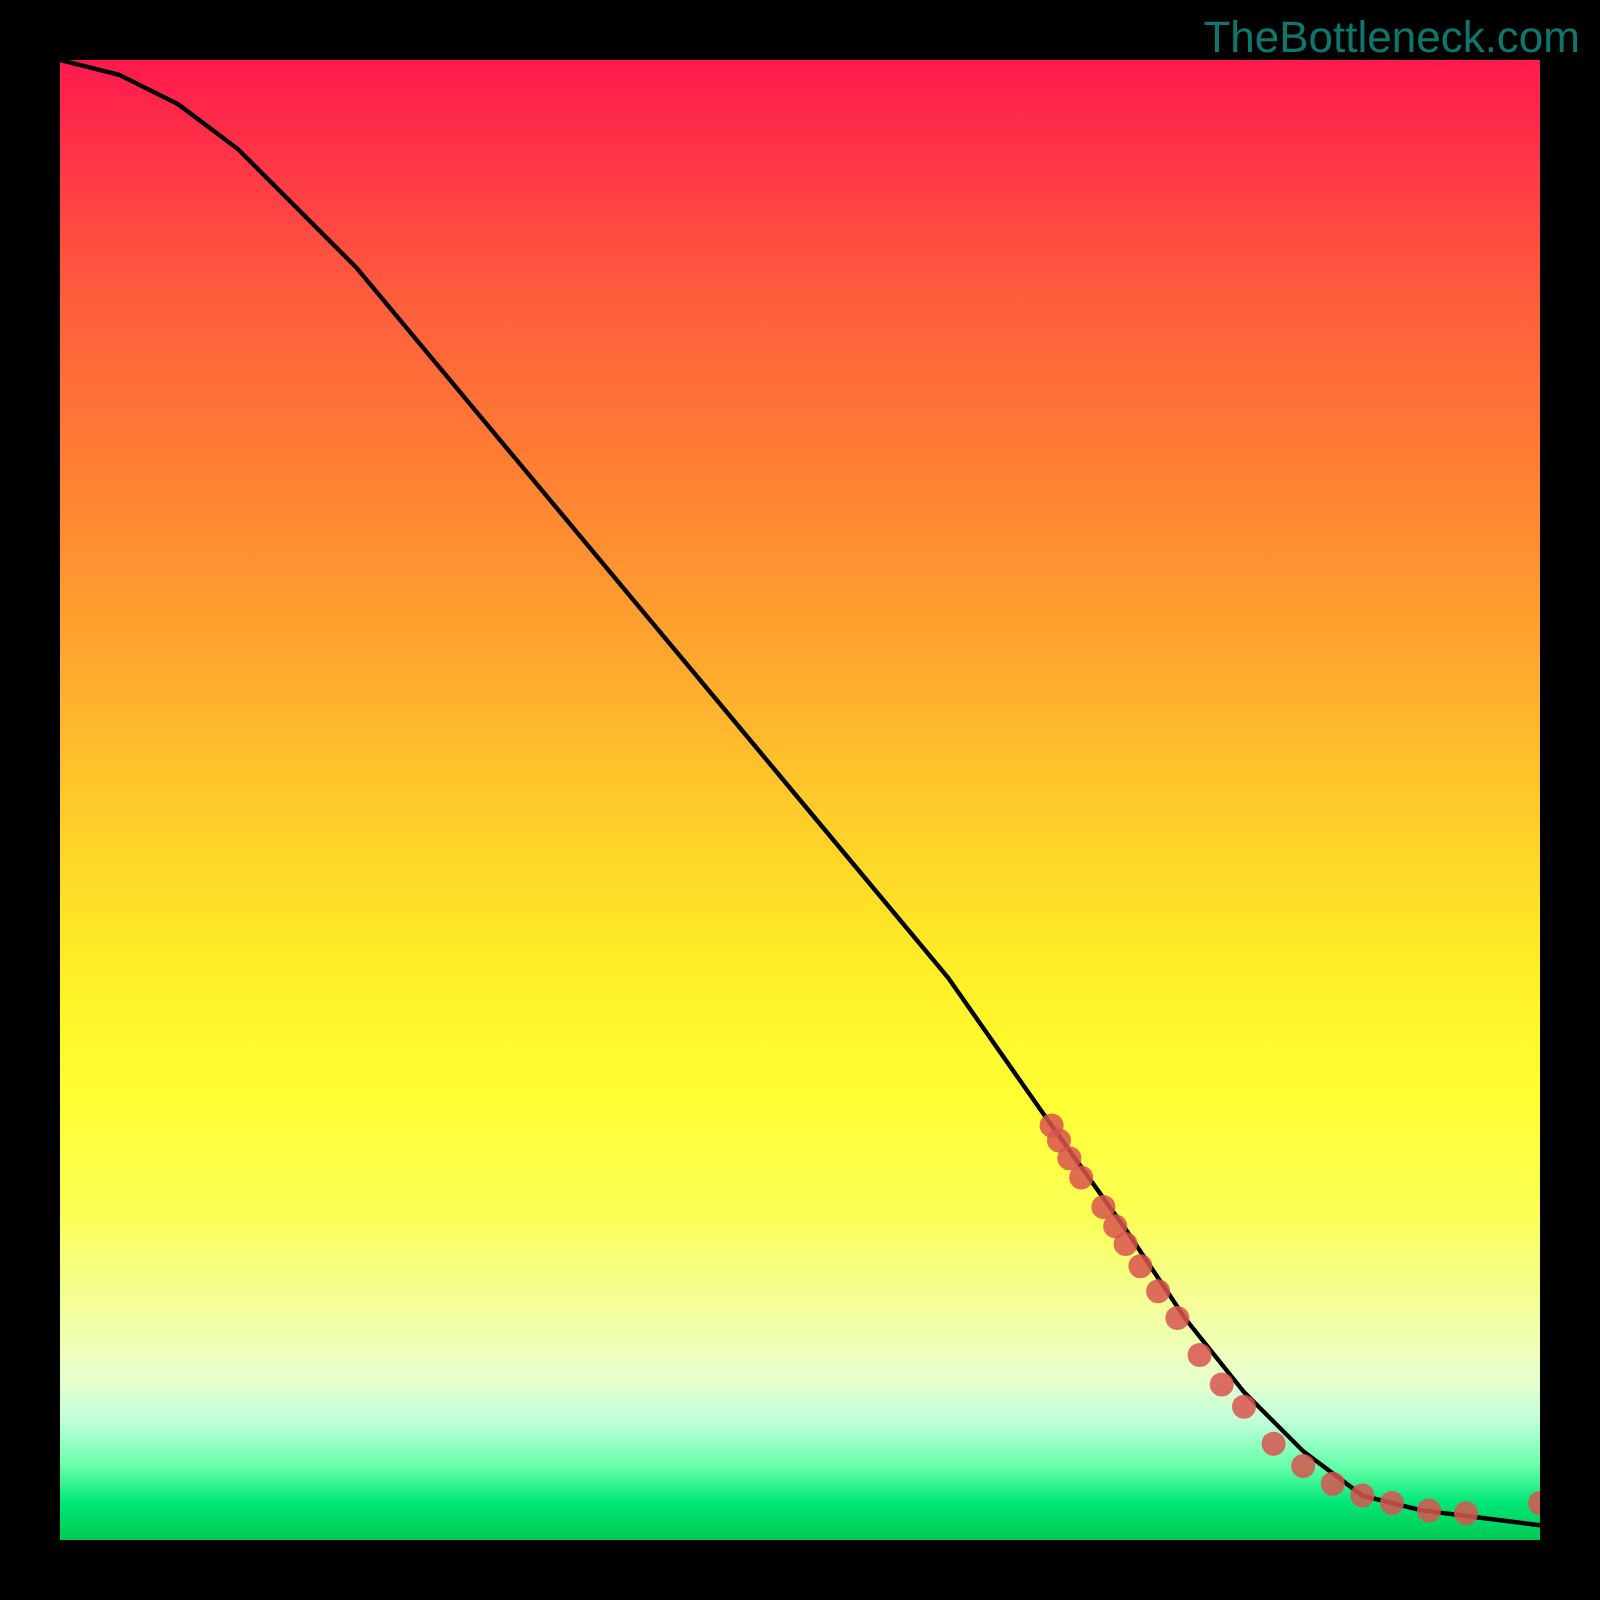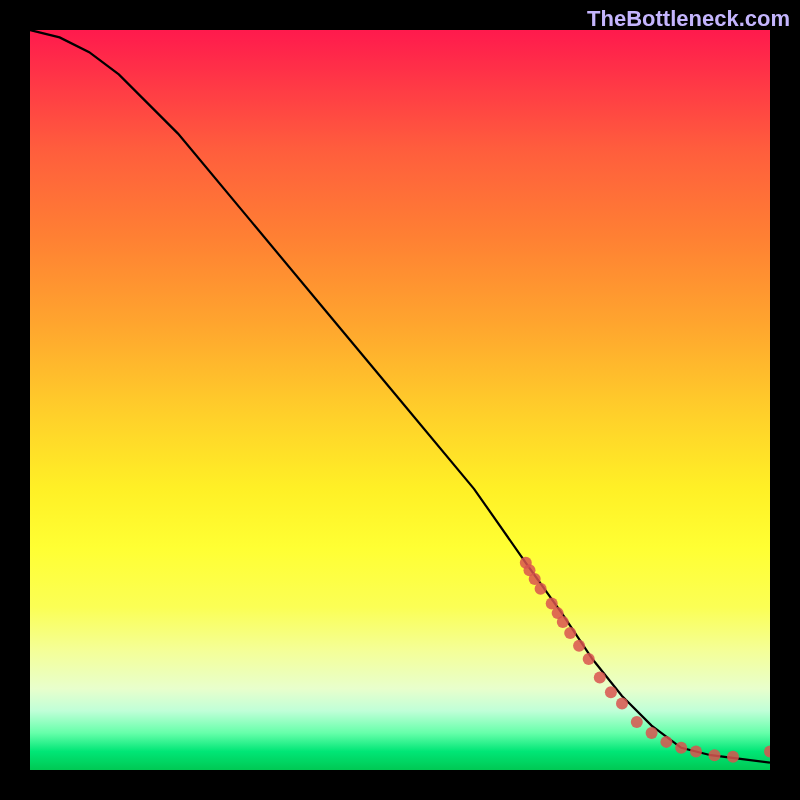--- a/index.html
+++ b/index.html
@@ -7,24 +7,24 @@
   .container {
     width: 800px;
     height: 800px;
     background: #000;
     position: relative;
   }
   .watermark {
     position: absolute;
     top: 6px;
     right: 10px;
-    color: #c4b5fd;
+    color: #0f766e;
     font-family: Arial, Helvetica, sans-serif;
     font-size: 22px;
-    font-weight: 700;
+    font-weight: 400;
     z-index: 20;
     user-select: none;
   }
   .plot-area {
     position: absolute;
     left: 30px;
     top: 30px;
     width: 740px;
     height: 740px;
     background: linear-gradient(to bottom,

